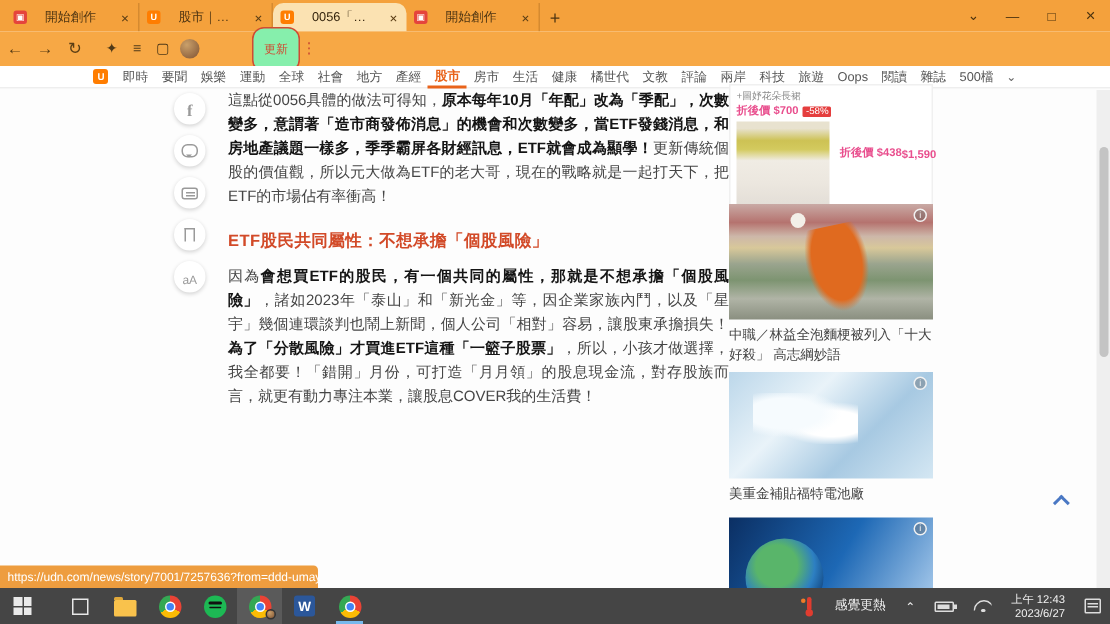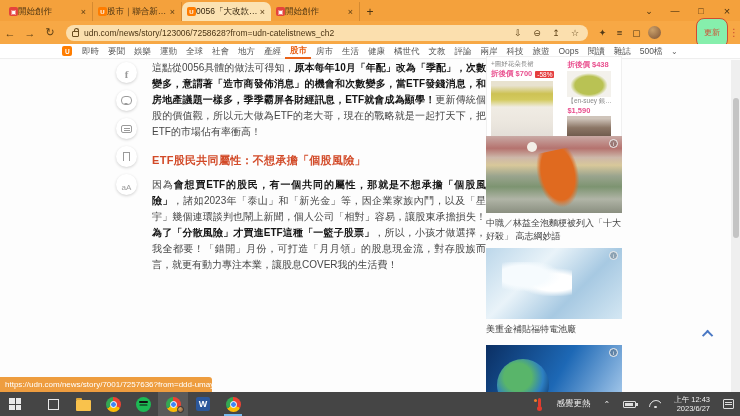--- a/index.html
+++ b/index.html
@@ -1,21 +1,21 @@
 <!DOCTYPE html>
 <html><head>
 <meta charset="utf-8">
 <style>
   * { margin:0; padding:0; box-sizing:border-box; }
   html,body { width:740px; height:416px; overflow:hidden; font-family:"Liberation Sans","DejaVu Sans",sans-serif; }
   #app { position:relative; width:740px; height:416px; background:#fcfcfc; }
 
   
   .tabstrip { position:absolute; top:0; left:0; width:740px; height:21px; background:#f4a13c; display:flex; align-items:flex-end; }
-  .tab { width:89px; height:19px; display:flex; align-items:center; padding:0 5px; gap:0; font-size:8.5px; color:#4e3512; border-right:1px solid rgba(120,70,10,.25); cursor:pointer; }
+  .tab { width:89px; height:19px; display:flex; align-items:center; padding:0 5px; gap:12px; font-size:8.5px; color:#4e3512; border-right:1px solid rgba(120,70,10,.25); cursor:pointer; }
   .tab.active { background:#fbe2b2; border-radius:7px 7px 0 0; border-right:none; color:#33230c; }
   .tab .fav { width:9px; height:9px; border-radius:2px; flex:0 0 auto; display:flex; align-items:center; justify-content:center; font-size:6px; color:#fff; }
   .fav.udn { background:#ff7d00; }
   .fav.udn::before { content:"U"; font-size:6px; font-weight:bold; color:#fff; }
   .fav.red { background:#e5443c; }
   .fav.red::before { content:"▣"; font-size:6px; color:#fff; }
   .tab .t-title { flex:1; white-space:nowrap; overflow:hidden; text-overflow:ellipsis; }
   .tab .t-close { font-size:9px; color:#5a3d15; padding:0 1px; }
   .newtab { width:20px; height:19px; display:flex; align-items:center; justify-content:center; color:#4e3512; font-size:12px; cursor:pointer; }
   .winctl { position:absolute; right:0; top:0; height:21px; display:flex; align-items:center; }
@@ -66,21 +66,21 @@
   .article p b { color:#151515; }
 
   
   .sidebar { position:absolute; left:486px; top:0; width:136px; }
   .ad-card { position:absolute; top:-4px; left:0; width:136px; height:92px; background:#fff; border:1px solid #f0f0f0; display:flex; padding:3px 4px; gap:5px; }
   .ad-col1 { width:72px; display:flex; flex-direction:column; }
   .ad-label { font-size:6.5px; color:#8a8a8a; white-space:nowrap; overflow:hidden; }
   .ad-price { font-size:7.5px; color:#e94f8e; font-weight:bold; white-space:nowrap; display:flex; align-items:center; gap:3px; }
   .ad-badge { background:#e53e3e; color:#fff; font-size:6.5px; padding:0 2px; border-radius:1px; font-weight:normal; }
   .ad-img1 { width:62px; height:58px; margin-top:2px; background:linear-gradient(180deg,#e8e2cf 8%,#cdc254 22%,#d3ca5e 32%,#f0ece4 45%,#ece7df 70%,#e2ddd6 100%); }
-  .ad-col2 { width:50px; display:flex; flex-direction:column; }
+  .ad-col2 { width:50px; display:flex; flex-direction:row;justify-content:center; }
   .ad-img2 { width:44px; height:26px; margin-top:1px; background:radial-gradient(ellipse at 50% 55%,#b9c254 0 45%,#f3f1ec 60%); }
   .ad-img3 { width:44px; height:26px; margin-top:1px; background:linear-gradient(180deg,#cfc4ba 10%,#8c7666 45%,#6e5a4c 80%); }
 
   .sb-img { position:absolute; left:0; width:136px; cursor:pointer; }
   .sb-info { position:absolute; right:4px; top:3px; width:9px; height:9px; border-radius:50%; border:1px solid #f2f2f2; color:#f5f5f5; font-size:6px; line-height:8px; text-align:center; background:rgba(90,90,90,.35); }
   .img-baseball { top:76px; height:77px; background:linear-gradient(180deg,#c9aaa5 0%,#b5736f 16%,#cdb7a9 28%,#d8c89a 38%,#9aa48e 52%,#7d9471 66%,#b0b4a6 82%,#8a8f80 100%); overflow:hidden; }
   .img-baseball::before { content:""; position:absolute; left:38%; top:18%; width:42px; height:58px; background:radial-gradient(ellipse at 50% 40%,#e06a1f 0 55%,transparent 70%); transform:rotate(-12deg); }
   .img-baseball::after { content:""; position:absolute; left:30%; top:8%; width:10px; height:10px; border-radius:50%; background:#f3efe8; }
   .sb-caption { position:absolute; left:0; width:136px; font-size:9px; line-height:13px; color:#444; cursor:pointer; }
   .cap1 { top:157px; }
@@ -173,28 +173,20 @@
       <span class="wc-min"></span>
       <span class="wc-max"></span>
       <span class="wc-close"></span>
     </div>
   </div>
 
   <div class="toolbar">
     <div class="nav-btn">←</div>
     <div class="nav-btn">→</div>
     <div class="nav-btn">↻</div>
-    <div class="omnibox">
-      <span class="lock"></span>
-      <span class="url-text">udn.com/news/story/123006/7258628?from=udn-catelistnews_ch2</span>
-      <span class="ob-ic">⇩</span>
-      <span class="ob-ic">⊖</span>
-      <span class="ob-ic">↥</span>
-      <span class="ob-ic">☆</span>
-    </div>
     <div class="tb-right">
       <span class="tb-ic">✦</span>
       <span class="tb-ic">≡</span>
       <span class="tb-ic">▢</span>
       <span class="avatar"></span>
       <span class="update-btn">更新</span>
       <span class="dots">⋮</span>
     </div>
   </div>
 

